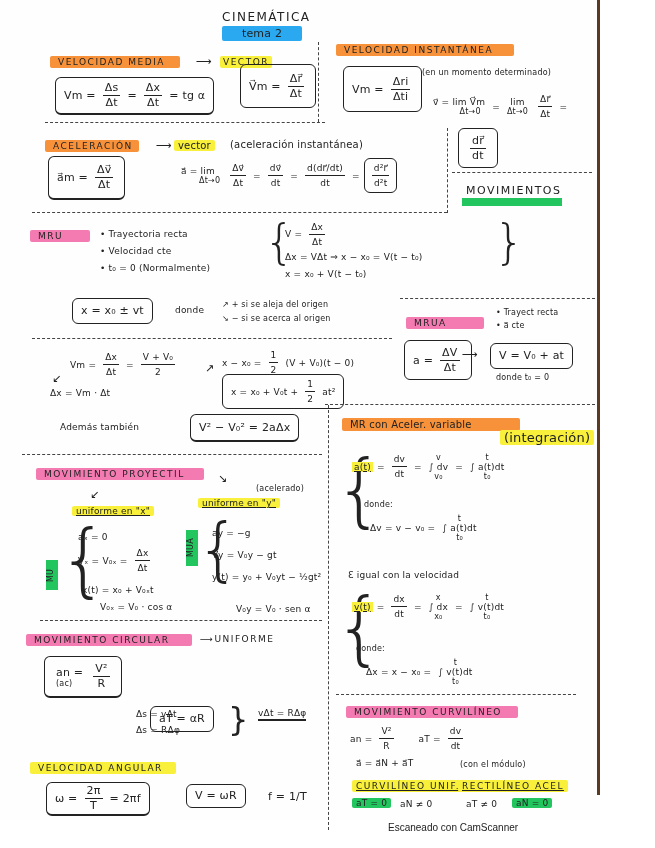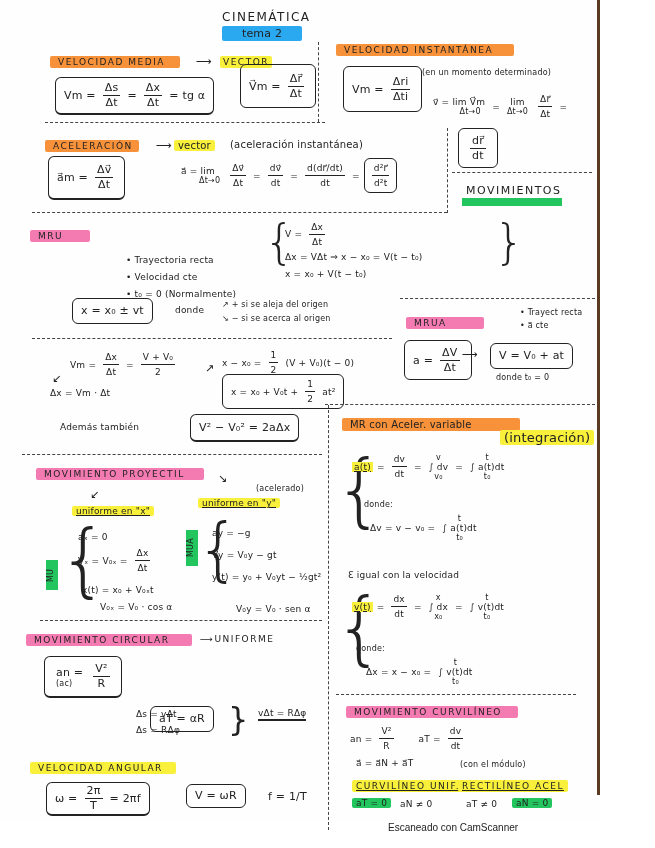--- a/index.html
+++ b/index.html
@@ -135,21 +135,21 @@
           <span class="den">d²t</span>
         </span></span>
   </div>
   <div class="dash-h" style="left:32px; top:212px; width:415px;"></div>
   <div class="dash-v" style="left:447px; top:128px; height:85px;"></div>
 
   <div class="abs hw caps" style="left:466px; top:184px; font-size:11px;">MOVIMIENTOS</div>
   <div class="abs hl-green" style="left:462px; top:198px; width:100px; height:8px;"></div>
 
   <div class="abs hw caps hl hl-pink" style="left:30px; top:230px; width:60px;">MRU</div>
-  <div class="abs hw hw-sm" style="left:126px; top:226px; line-height:17px;margin-top:26px;">
+  <div class="abs hw hw-sm" style="left:100px; top:226px; line-height:17px;">
     <div>• <span>Trayectoria recta</span></div>
     <div>• <span>Velocidad cte</span></div>
     <div>• <span>t₀ = 0 (Normalmente)</span></div>
   </div>
   <div class="brace" style="left:264px; top:218px;">{</div>
   <div class="abs hw hw-sm" style="left:285px; top:220px; line-height:17px;">
     <div class="row">
         <span>V =</span>
         <span class="frac">
           <span class="num">Δx</span>
@@ -163,21 +163,21 @@
   <div class="abs hw box" style="left:72px; top:298px; height:26px; line-height:16px;">x = x₀ ± vt</div>
   <div class="abs hw hw-sm" style="left:175px; top:305px;">donde</div>
   <div class="abs hw hw-xs" style="left:222px; top:298px; line-height:14px;">
     <div>↗ <span>+ si se aleja del origen</span></div>
     <div>↘ <span>− si se acerca al origen</span></div>
   </div>
   <div class="dash-h" style="left:32px; top:338px; width:360px;"></div>
   <div class="dash-h" style="left:400px; top:298px; width:195px;"></div>
 
   <div class="abs hw caps hl hl-pink" style="left:406px; top:317px; width:78px;">MRUA</div>
-  <div class="abs hw hw-xs" style="left:496px; top:306px; line-height:13px;margin-left:24px;">
+  <div class="abs hw hw-xs" style="left:496px; top:306px; line-height:13px;">
     <div>• <span>Trayect recta</span></div>
     <div>• <span>a⃗ cte</span></div>
   </div>
   <div class="abs hw box row" style="left:404px; top:340px; height:40px;">
     <span>a =</span>
     <span class="frac">
         <span class="num">ΔV</span>
         <span class="den">Δt</span>
       </span>
   </div>

